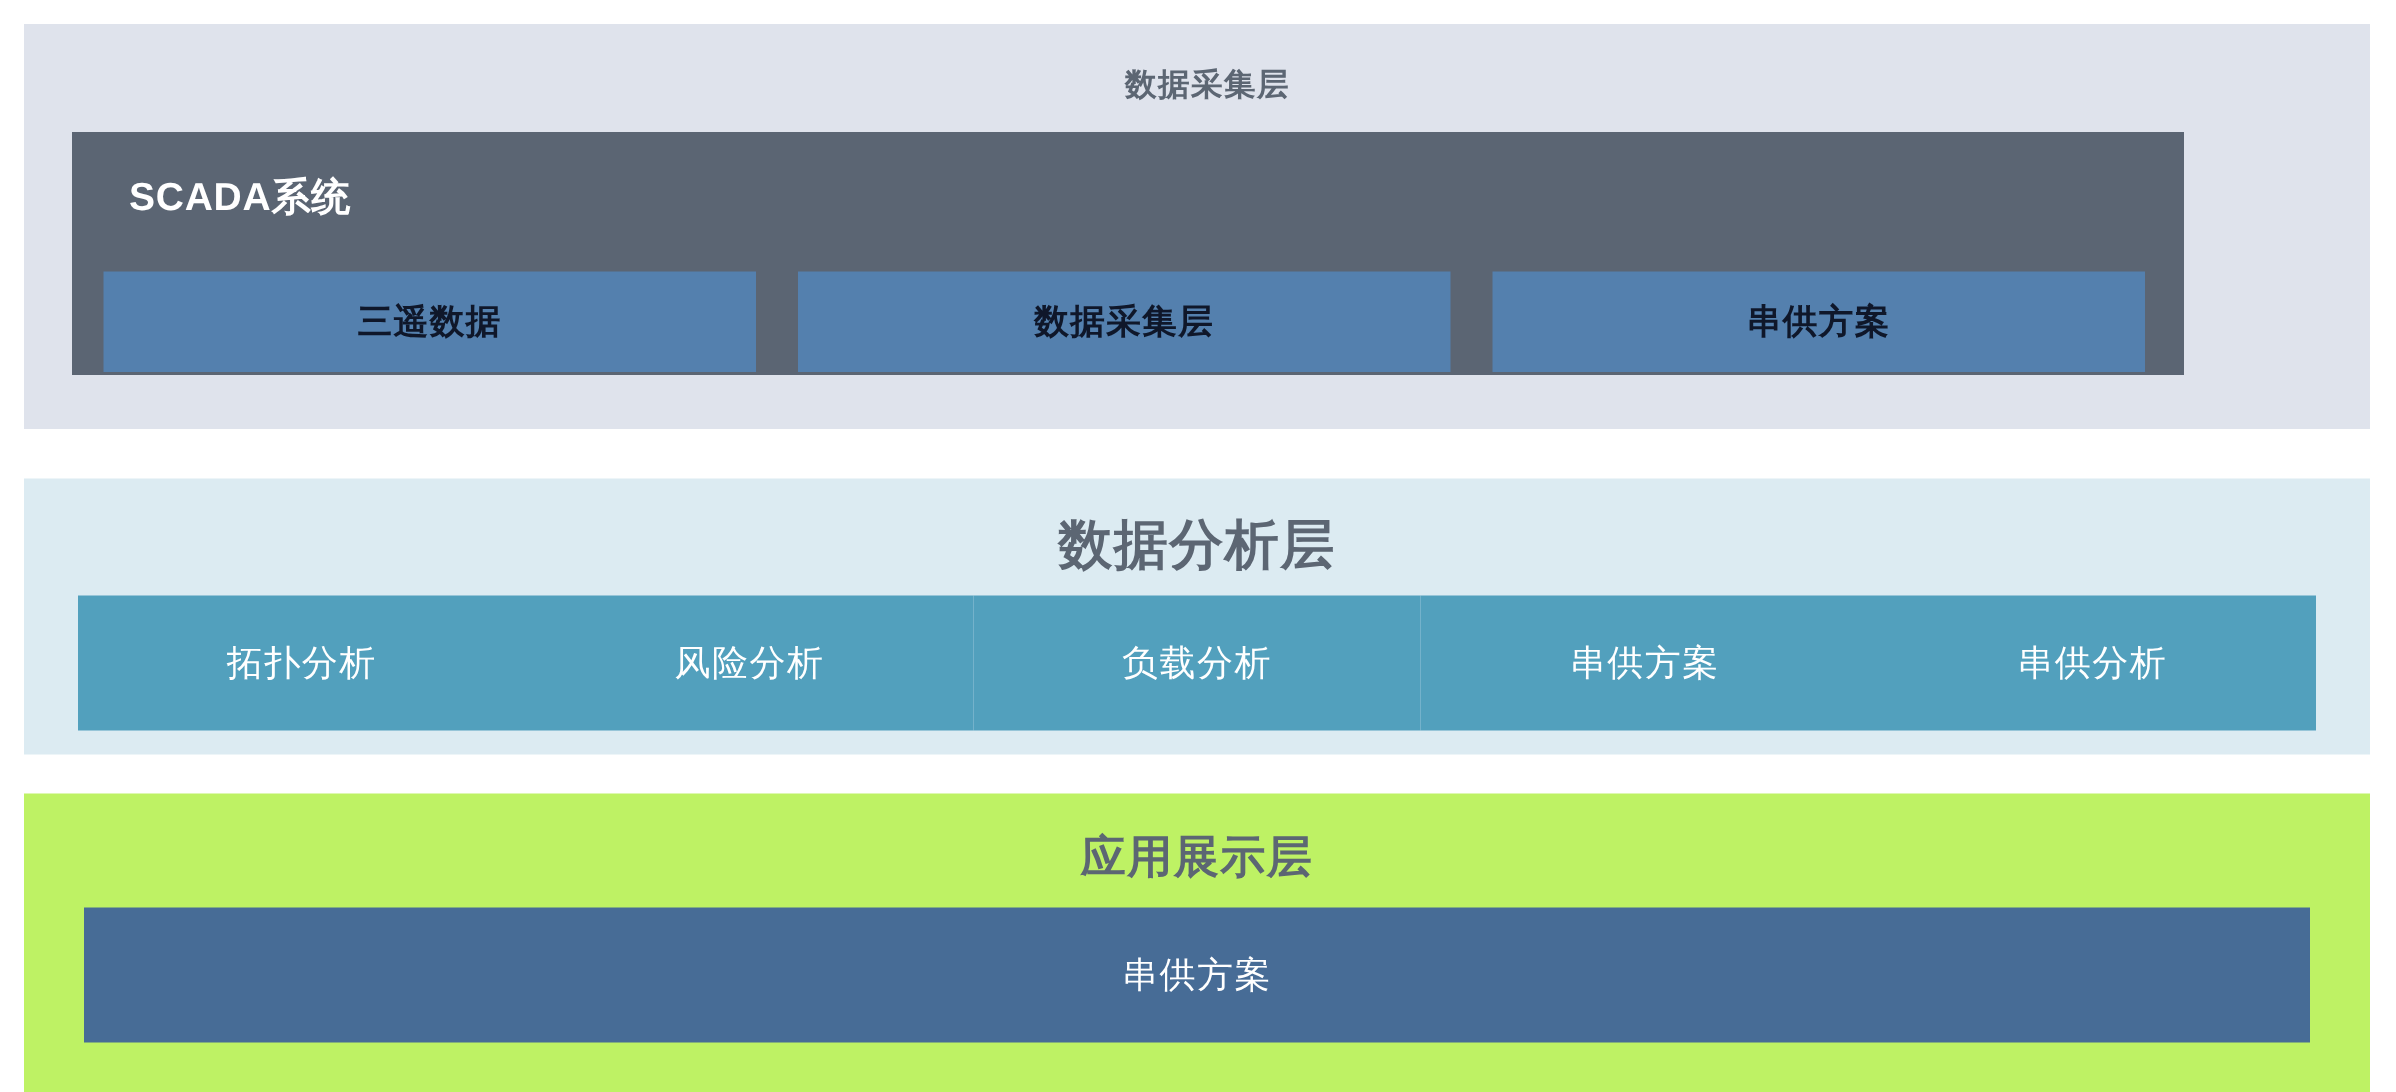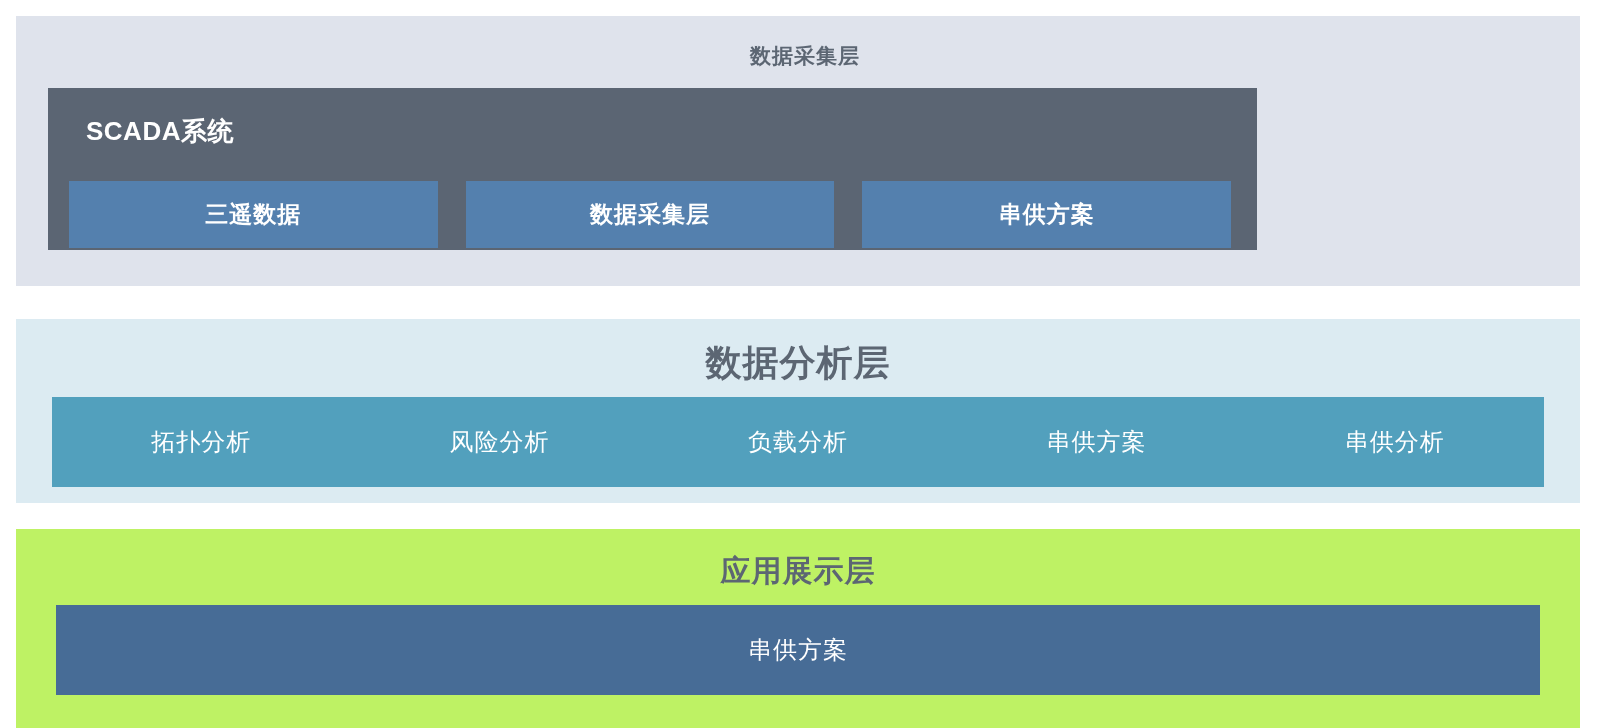--- a/index.html
+++ b/index.html
@@ -48,21 +48,21 @@
   }
   #layer-collection .layer-title {
     top: 26px;
     font-size: 21px;
     padding-left: 14px;
   }
   .scada-box {
     position: absolute;
     left: 32px;
     top: 72px;
-    width: 1209px;
+    width: 1408px;
     height: 162px;
     background: #5b6573;
   }
   .scada-label {
     position: absolute;
     left: 38px;
     top: 26px;
     font-size: 26px;
     font-weight: bold;
     color: #ffffff;
@@ -74,21 +74,21 @@
     left: 21px;
     right: 26px;
     top: 93px;
     height: 67px;
     display: flex;
     gap: 28px;
   }
   .scada-item {
     flex: 1 1 0;
     background: #5480ae;
-    color: #ffffff;
+    color: #0f172a;
     font-size: 23px;
     font-weight: bold;
     display: flex;
     align-items: center;
     justify-content: center;
     letter-spacing: 1px;
   }
 
   
   #layer-analysis {

